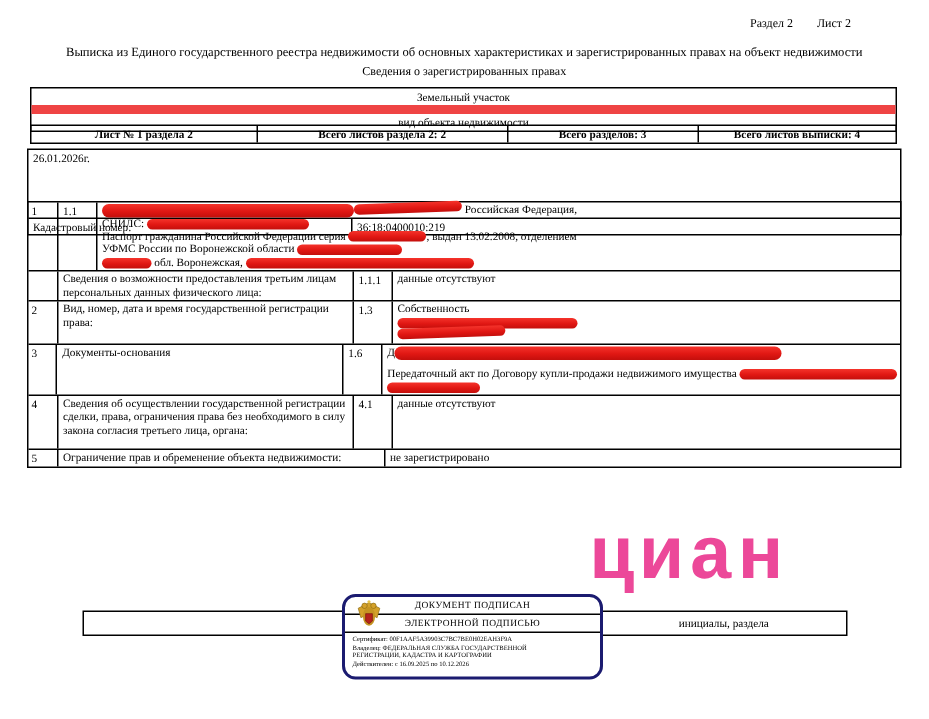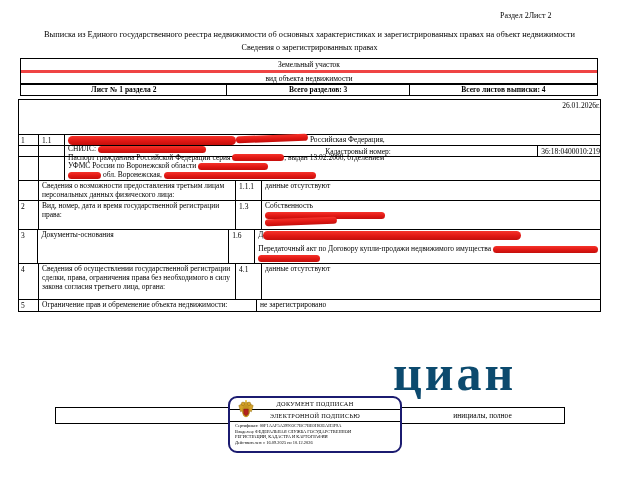--- a/index.html
+++ b/index.html
@@ -5,39 +5,39 @@
   html,body{margin:0;padding:0;}
   body{
     width:619px;height:479px;background:#ffffff;position:relative;overflow:hidden;
     font-family:"Liberation Serif",serif;color:#000;
     -webkit-font-smoothing:antialiased;
   }
   .abs{position:absolute;}
   
   .watermark{
     left:393px;top:348px;z-index:0;
-    font-family:Liberation Serif, serif;font-weight:bold;
-    font-size:50px;letter-spacing:3px;color:#0c4a6e;line-height:1;
+    font-family:Liberation Mono, monospace;font-weight:bold;
+    font-size:50px;letter-spacing:3px;color:#ec4899;line-height:1;
     user-select:none;
   }
   
-  .corner{top:11px;left:500px;width:80px;font-size:8px;display:flex;z-index:1;}
+  .corner{top:11px;left:500px;width:80px;font-size:8px;display:flex;gap:16px;z-index:1;}
   .title1{top:30px;left:0;width:619px;text-align:center;font-size:8.4px;z-index:1;}
   .title2{top:43px;left:0;width:619px;text-align:center;font-size:8px;z-index:1;}
   
   .tbl{border:1px solid #000;box-sizing:border-box;background:transparent;z-index:1;}
   
   .tblA{left:20px;top:58px;width:578px;}
   .tblA .r{height:11px;display:flex;align-items:center;justify-content:center;font-size:7.5px;text-align:center;}
-  .tblA .r + .r{border-top:3px solid #ef4444;}
+  .tblA .r + .r{border-top:6px solid #ef4444;}
   .tblB{left:20px;top:83px;width:578px;height:13px;display:flex;font-weight:bold;}
   .tblB .cell{flex-grow:1;display:flex;align-items:center;justify-content:center;font-size:7.5px;box-sizing:border-box;}
   .tblB .cell + .cell{border-left:1px solid #000;}
   .tblC{left:18px;top:99px;width:583px;}
-  .tblC .r{height:11px;display:flex;align-items:center;font-size:7.5px;box-sizing:border-box;justify-content:flex-end;}
+  .tblC .r{height:11px;display:flex;align-items:center;font-size:7.5px;box-sizing:border-box;}
   .tblC .r + .r{border-top:1px solid #000;margin-top:34px;}
   .tblC .clabel{width:216px;padding-left:3px;border-right:1px solid #000;height:100%;display:flex;align-items:center;box-sizing:border-box;}
   .tblC .cval{padding-left:3px;}
   
   .main{left:18px;top:134px;width:583px;}
   .main .row{display:flex;box-sizing:border-box;}
   .main .row + .row{border-top:1px solid #000;}
   .c1{width:20px;box-sizing:border-box;padding:1px 0 0 2px;font-size:7.5px;border-right:1px solid #000;}
   .c2{width:197px;box-sizing:border-box;padding:1px 2px 1px 3px;font-size:7.5px;line-height:1.14;border-right:1px solid #000;}
   .c2w{width:218px;box-sizing:border-box;padding:1px 2px 1px 3px;font-size:7.5px;line-height:1.14;border-right:1px solid #000;}
@@ -80,20 +80,21 @@
 <div class="abs title1">Выписка из Единого государственного реестра недвижимости об основных характеристиках и зарегистрированных правах на объект недвижимости</div>
 <div class="abs title2">Сведения о зарегистрированных правах</div>
 
 <div class="abs tbl tblA">
   <div class="r">Земельный участок</div>
   <div class="r">вид объекта недвижимости</div>
 </div>
 
 <div class="abs tbl tblB">
   <div class="cell" style="width:26%">Лист № 1 раздела 2</div>
+  <div class="cell" style="width:29%">Всего листов раздела 2: 2</div>
   <div class="cell" style="width:22%">Всего разделов: 3</div>
   <div class="cell" style="width:23%">Всего листов выписки: 4</div>
 </div>
 
 <div class="abs tbl tblC">
   <div class="r">
     <span class="cval">26.01.2026г.</span>
   </div>
   <div class="r">
     <span class="clabel">Кадастровый номер:</span>
@@ -154,21 +155,21 @@
   <div class="row" style="min-height:12px">
     <div class="c1">5</div>
     <div class="c2w">Ограничение прав и обременение объекта недвижимости:</div>
     <div class="c4">не зарегистрировано</div>
   </div>
 
 </div>
 
 <div class="abs sig">
   <div class="scell s-mid"></div>
-  <div class="scell s-right">инициалы, полное</div>
+  <div class="scell s-right">инициалы, раздела</div>
 </div>
 
 <div class="abs stamp">
   <svg class="abs emblem" viewBox="0 0 20 24">
     <path d="M10 3 L2 7 L4 14 L10 11 L16 14 L18 7 Z" fill="#d4a12a" stroke="#8a6a10" stroke-width="0.5"></path>
     <circle cx="6.7" cy="5.2" r="2" fill="#d4a12a" stroke="#8a6a10" stroke-width="0.5"></circle>
     <circle cx="13.3" cy="5.2" r="2" fill="#d4a12a" stroke="#8a6a10" stroke-width="0.5"></circle>
     <circle cx="10" cy="2.2" r="1.2" fill="#e7c24a"></circle>
     <ellipse cx="10" cy="13" rx="4.5" ry="7" fill="#c59422"></ellipse>
     <path d="M7.5 11 h5 v5.5 l-2.5 2 l-2.5 -2 Z" fill="#b5231d" stroke="#7a1410" stroke-width="0.5"></path>

